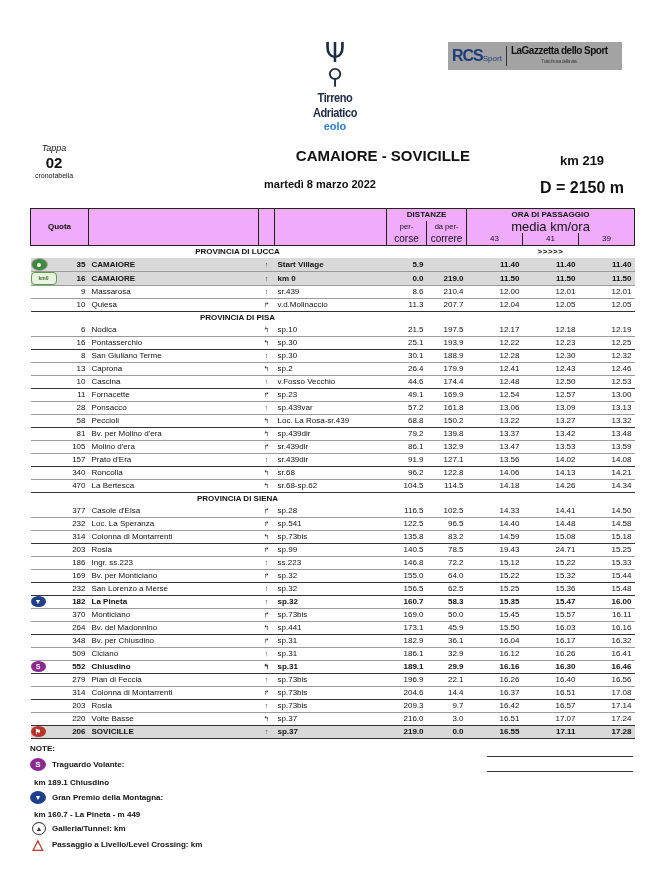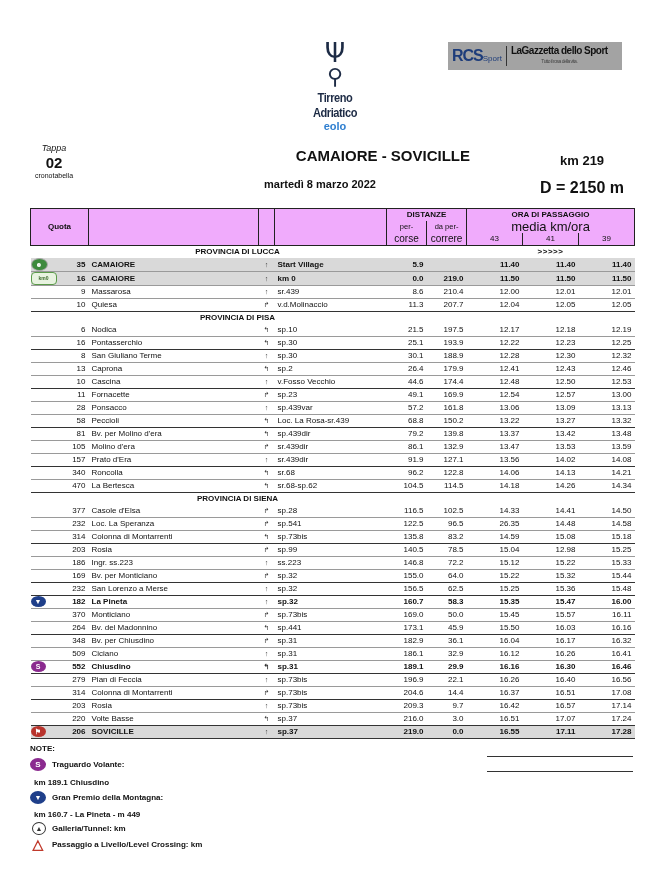--- a/index.html
+++ b/index.html
@@ -363,21 +363,21 @@
         <td class="num">14.50</td>
       </tr>
       <tr class="row ">
         <td class="icon"></td>
         <td class="quota">232</td>
         <td class="loc">Loc. La Speranza</td>
         <td class="dir">↱</td>
         <td class="road">sp.541</td>
         <td class="num">122.5</td>
         <td class="num">96.5</td>
-        <td class="num">26.35</td>
+        <td class="num">14.40</td>
         <td class="num">14.48</td>
         <td class="num">14.58</td>
       </tr>
       <tr class="row strong">
         <td class="icon"></td>
         <td class="quota">314</td>
         <td class="loc">Colonna di Montarrenti</td>
         <td class="dir">↰</td>
         <td class="road">sp.73bis</td>
         <td class="num">135.8</td>
@@ -387,22 +387,22 @@
         <td class="num">15.18</td>
       </tr>
       <tr class="row ">
         <td class="icon"></td>
         <td class="quota">203</td>
         <td class="loc">Rosia</td>
         <td class="dir">↱</td>
         <td class="road">sp.99</td>
         <td class="num">140.5</td>
         <td class="num">78.5</td>
-        <td class="num">15.04</td>
-        <td class="num">12.98</td>
+        <td class="num">19.43</td>
+        <td class="num">24.71</td>
         <td class="num">15.25</td>
       </tr>
       <tr class="row ">
         <td class="icon"></td>
         <td class="quota">186</td>
         <td class="loc">Ingr. ss.223</td>
         <td class="dir">↑</td>
         <td class="road">ss.223</td>
         <td class="num">146.8</td>
         <td class="num">72.2</td>

